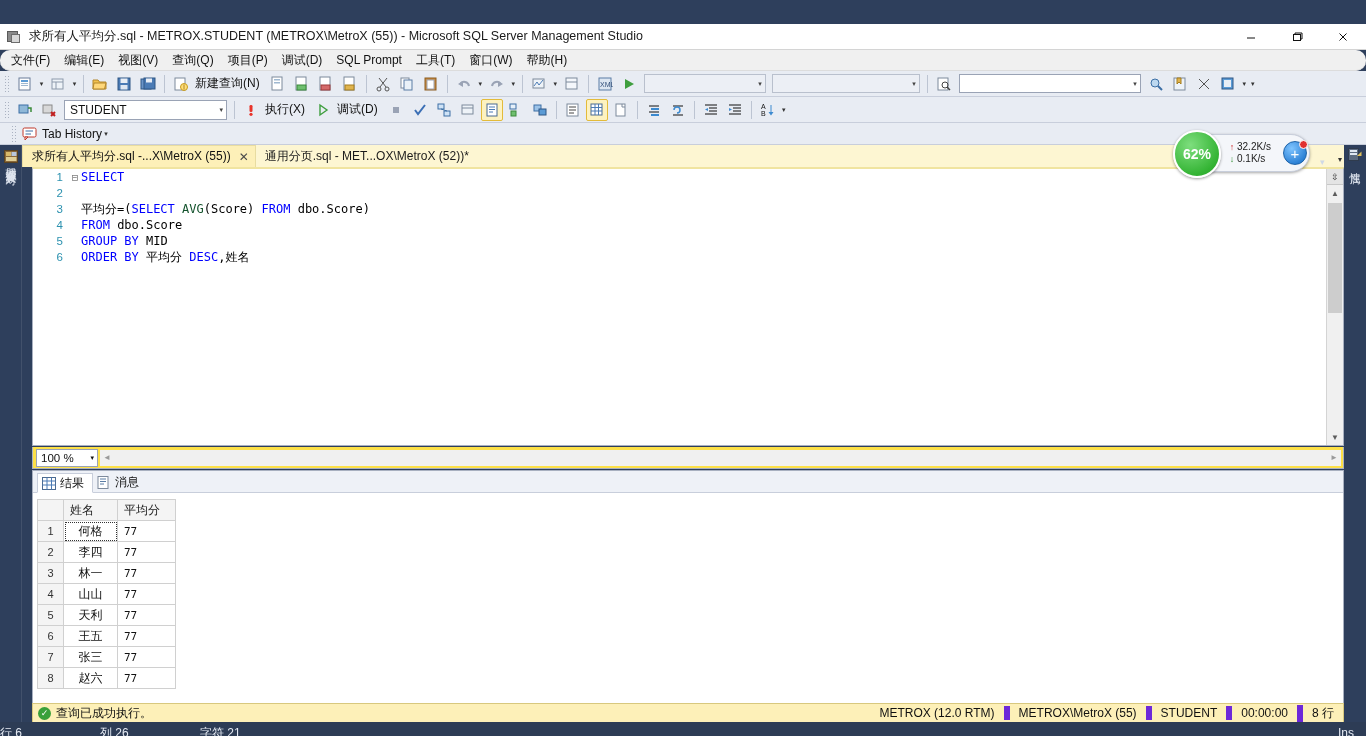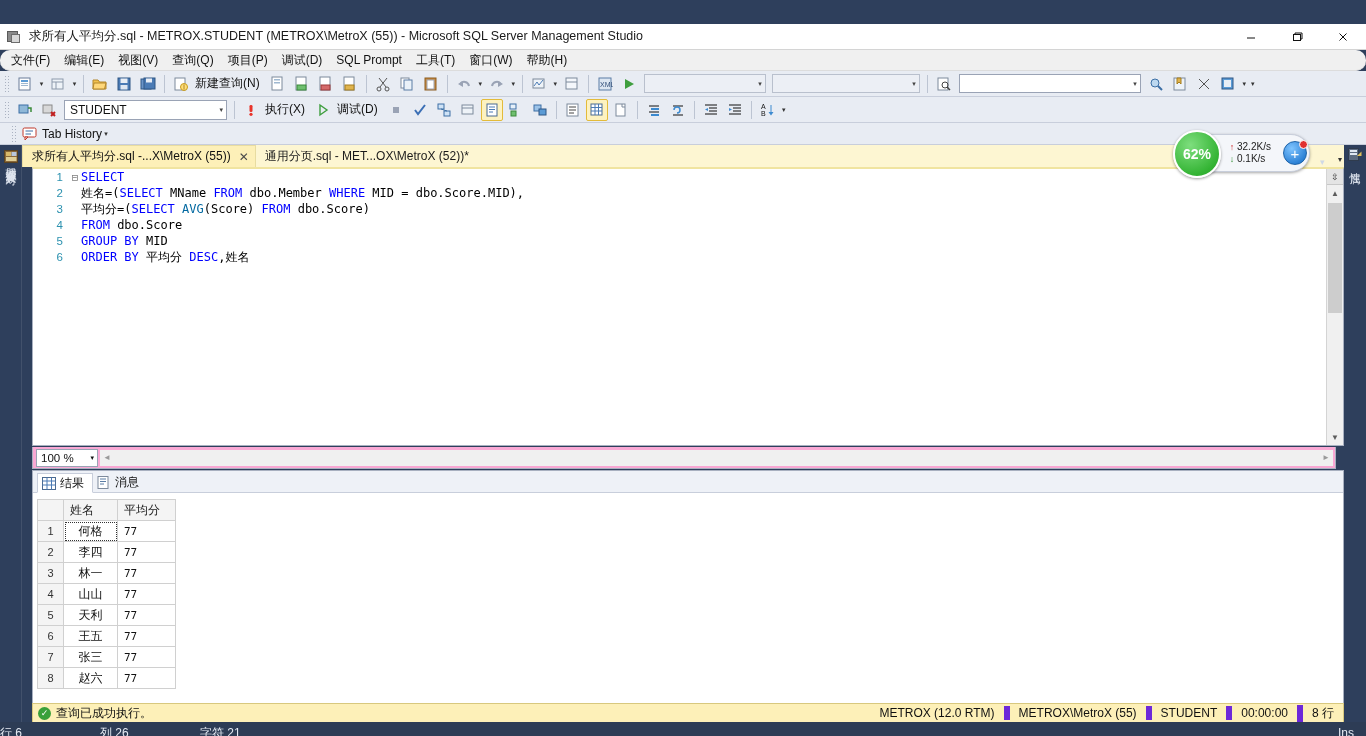--- a/index.html
+++ b/index.html
@@ -120,36 +120,36 @@
     background: #ffffff; border: 1px solid #a8b0c0; border-top: 2px solid #f0e4a0;
     overflow: hidden;
   }
   .code-area { position: absolute; left: 0; top: 0; right: 17px; bottom: 0; background: #fff; }
   .code-line { display: flex; height: 16px; align-items: center; font-family: "DejaVu Sans Mono","Liberation Mono",monospace; font-size: 12px; }
   .lineno { width: 36px; text-align: right; padding-right: 6px; color: #2b91af; font-size: 11.5px; flex: none;
             font-family: "Liberation Sans", sans-serif; }
   .fold { width: 12px; text-align: center; color: #808080; font-size: 11px; flex: none; }
   .codetext { white-space: pre; color: #000; }
   .kw { color: #0000ff; }
-  .fn { color: #0369a1; }
+  .fn { color: #14532d; }
   .ident { color: #000; }
 
   .vscroll {
     position: absolute; right: 0; top: 0; width: 17px; bottom: 0;
     background: #f0f0f0; border-left: 1px solid #d4d4d4;
   }
   .vscroll .split { height: 16px; background: #e4e4e4; border-bottom: 1px solid #c8c8c8;
                     display:flex; align-items:center; justify-content:center; font-size:9px; color:#333;}
   .vscroll .arrow-btn { height: 16px; display:flex; align-items:center; justify-content:center;
                         font-size: 8px; color: #5c5c5c; background:#f0f0f0;}
   .vscroll .thumb { position:absolute; left:1px; right:1px; top:34px; height: 110px; background:#cdcdcd; }
 
   .zoombar {
-    position: absolute; left: 10px; top: 280px; right: 8px; height: 22px;
-    background: #f9a8d4; border: 1px solid #a8b0c0; border-top: none; display: flex; align-items: center;
+    position: absolute; left: 10px; top: 280px; right: 0; height: 22px;
+    background: #fde047; border: 1px solid #a8b0c0; border-top: none; display: flex; align-items: center;
   }
   .zoom-combo {
     width: 62px; height: 18px; margin-left: 3px; background: #fff; border: 1px solid #9aa3b5;
     font-size: 11.5px; color: #111; display: flex; align-items: center; padding-left: 4px;
     position: relative; flex: none;
   }
   .zoom-combo .arrow { position:absolute; right:3px; top:50%; transform:translateY(-50%); font-size:7px;}
   .hscroll { flex: 1; height: 16px; margin: 0 2px; background: #f0f0f0;
              display: flex; align-items: center; justify-content: space-between; }
   .hscroll .a { font-size: 8px; color: #9a9a9a; padding: 0 3px; }
@@ -679,21 +679,20 @@
       <div class="editor">
         <div class="code-area">
           <div class="code-line">
             <span class="lineno">1</span>
             <span class="fold">⊟</span>
             <span class="codetext"><span class="kw">SELECT</span></span>
           </div>
           <div class="code-line">
             <span class="lineno">2</span>
             <span class="fold"></span>
-            <span class="codetext"><span class="ident">姓名=(</span><span class="kw">SELECT</span><span class="ident"> MName </span><span class="kw">FROM</span><span class="ident"> dbo.Member </span><span class="kw">WHERE</span><span class="ident"> MID = dbo.Score.MID),</span></span>
           </div>
           <div class="code-line">
             <span class="lineno">3</span>
             <span class="fold"></span>
             <span class="codetext"><span class="ident">平均分=(</span><span class="kw">SELECT</span><span class="ident"> </span><span class="fn">AVG</span><span class="ident">(Score) </span><span class="kw">FROM</span><span class="ident"> dbo.Score)</span></span>
           </div>
           <div class="code-line">
             <span class="lineno">4</span>
             <span class="fold"></span>
             <span class="codetext"><span class="kw">FROM</span><span class="ident"> dbo.Score</span></span>

